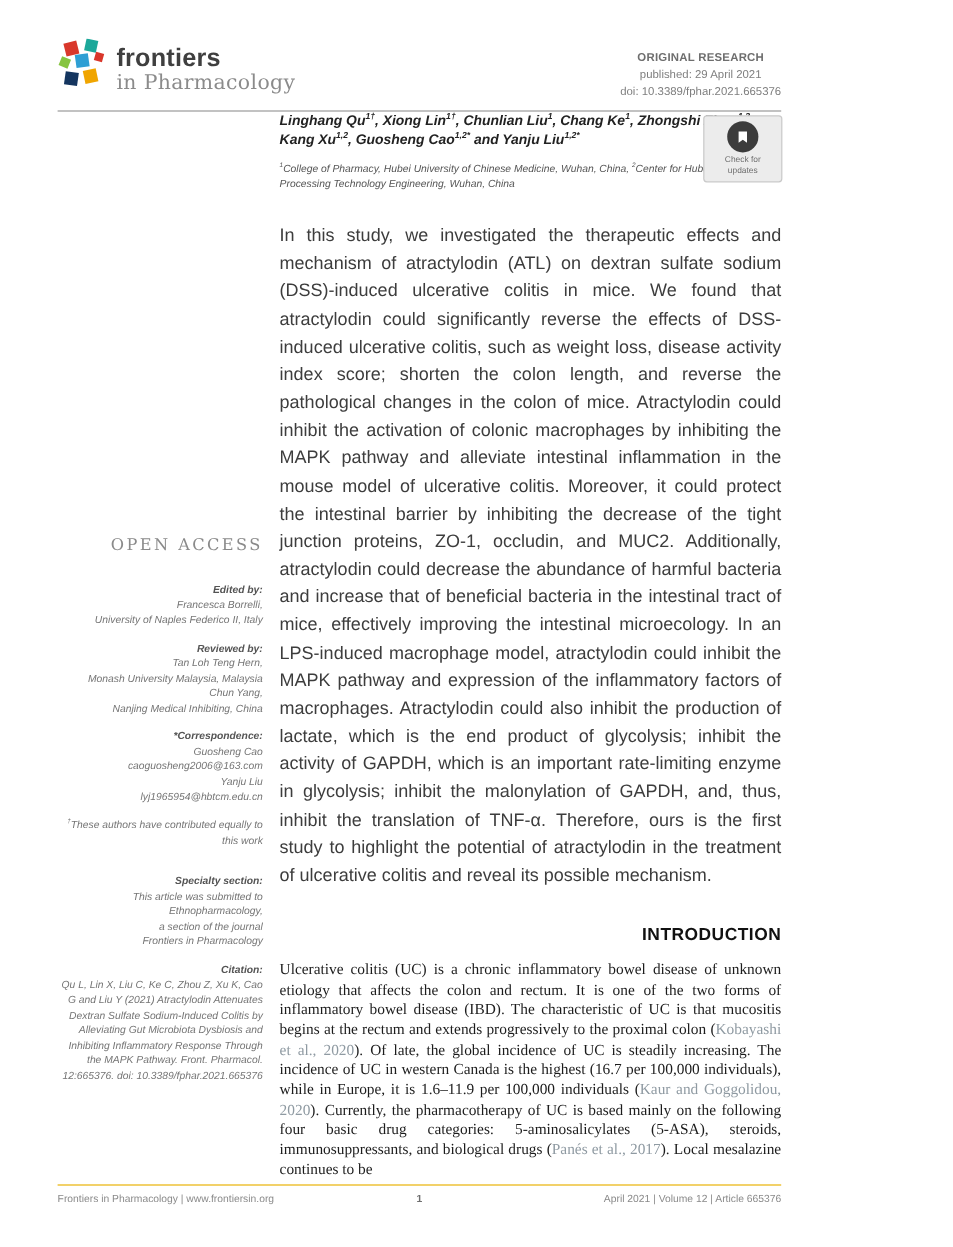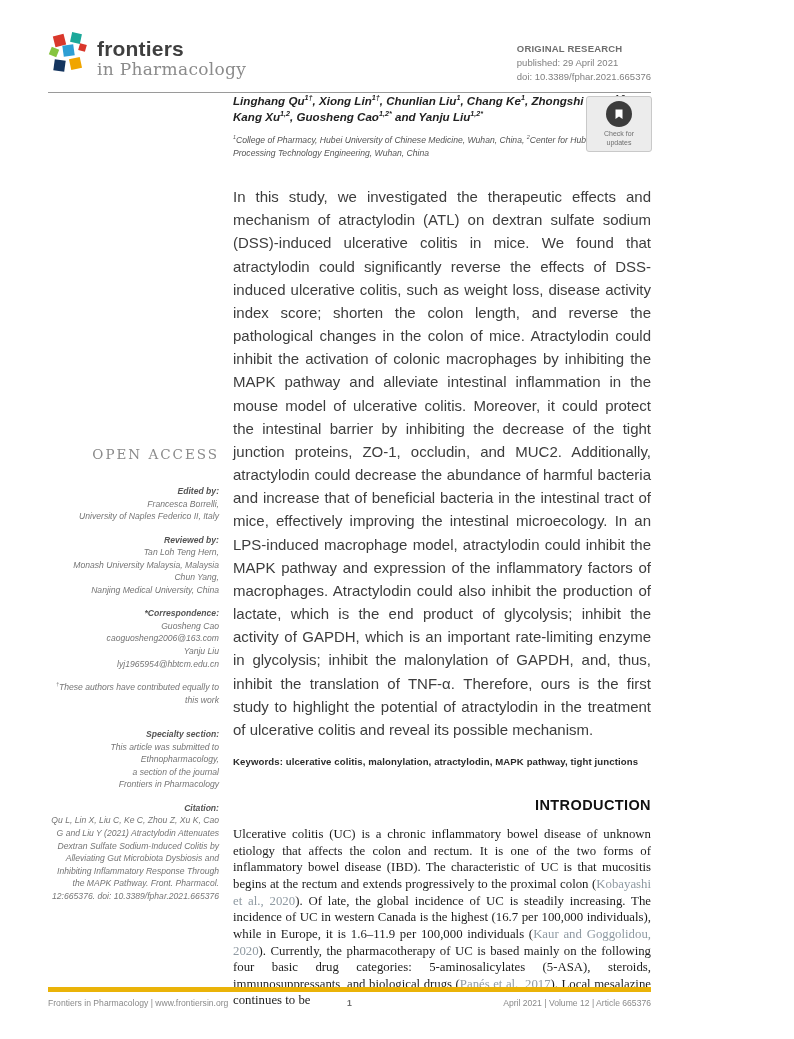--- a/index.html
+++ b/index.html
@@ -13,21 +13,21 @@
   }
   .page { position: relative; width: 682px; height: 1039px; padding: 0 31px 0 48px; }
 
   
   .header-row { display: flex; justify-content: space-between; align-items: flex-start; padding-top: 32px; }
   .logo-wrap { display: flex; align-items: flex-start; gap: 7px; }
   .logo-mark { width: 42px; height: 48px; flex: 0 0 auto; }
   .logo-text { padding-top: 6px; }
   .logo-line1 { font-size: 21px; font-weight: bold; color: #3f3f3f; letter-spacing: 0.2px; line-height: 1.0; }
   .logo-line2 { font-family: "DejaVu Serif", serif; font-size: 17px; color: #8b8b8b; line-height: 1.2; letter-spacing: 0.3px; }
-  .header-meta { text-align: left; padding-top: 10px; font-size: 9.5px; color: #7f7f7f; line-height: 1.45; }
+  .header-meta { text-align: center; padding-top: 10px; font-size: 9.5px; color: #7f7f7f; line-height: 1.45; }
   .header-meta .type { font-weight: bold; color: #6e6e6e; letter-spacing: 0.2px; }
   .header-rule { border: none; border-top: 1.5px solid #9a9a9a; margin-top: 9px; }
 
   
   .badge {
     position: absolute; top: 96px; right: 30px;
     width: 66px; height: 56px;
     background: #ececec; border: 1px solid #c9c9c9; border-radius: 3px;
     display: flex; flex-direction: column; align-items: center; justify-content: center;
     cursor: pointer;
@@ -96,21 +96,21 @@
   .intro-para {
     margin-top: 13px;
     font-family: "Liberation Serif", serif;
     font-size: 12.8px; color: #1c1c1c;
     line-height: 1.3; text-align: justify;
   }
 
   
   .footer {
     position: absolute; left: 48px; right: 31px; top: 987px;
-    border-top: 5px solid #eab308;
+    border-top: 1px solid #eab308;
     padding-top: 6px;
     display: flex; align-items: baseline;
     font-size: 8.6px; color: #8a8a8a;
   }
   .footer .f-left { flex: 1; text-align: left; }
   .footer .f-center { flex: 1; text-align: center; color: #6e6e6e; font-weight: bold; }
   .footer .f-right { flex: 1; text-align: right; }
 </style>
 </head>
 <body>
@@ -159,21 +159,21 @@
         <div class="side-label">Edited by:</div>
         <div class="side-line">Francesca Borrelli,</div>
         <div class="side-line">University of Naples Federico II, Italy</div>
       </div>
 
       <div class="side-block">
         <div class="side-label">Reviewed by:</div>
         <div class="side-line">Tan Loh Teng Hern,</div>
         <div class="side-line">Monash University Malaysia, Malaysia</div>
         <div class="side-line">Chun Yang,</div>
-        <div class="side-line">Nanjing Medical University, China</div>
+        <div class="side-line">Nanjing Medical Inhibiting, China</div>
       </div>
 
       <div class="side-block">
         <div class="side-label">*Correspondence:</div>
         <div class="side-line">Guosheng Cao</div>
         <div class="side-line">caoguosheng2006@163.com</div>
         <div class="side-line">Yanju Liu</div>
         <div class="side-line">lyj1965954@hbtcm.edu.cn</div>
       </div>
 
@@ -191,21 +191,20 @@
       <div class="side-block">
         <div class="side-label">Citation:</div>
         <div class="citation-text">Qu L, Lin X, Liu C, Ke C, Zhou Z, Xu K, Cao G and Liu Y (2021) Atractylodin Attenuates Dextran Sulfate Sodium-Induced Colitis by Alleviating Gut Microbiota Dysbiosis and Inhibiting Inflammatory Response Through the MAPK Pathway. Front. Pharmacol. 12:665376. doi: 10.3389/fphar.2021.665376</div>
       </div>
     </div>
 
     <div class="right-col">
       <div class="authors"><span>Linghang Qu</span><span class="sup">1†</span><span>, Xiong Lin</span><span class="sup">1†</span><span>, Chunlian Liu</span><span class="sup">1</span><span>, Chang Ke</span><span class="sup">1</span><span>, Zhongshi Zhou</span><span class="sup">1,2</span><span>, Kang Xu</span><span class="sup">1,2</span><span>, Guosheng Cao</span><span class="sup">1,2*</span><span> and Yanju Liu</span><span class="sup">1,2*</span></div>
       <div class="affiliations"><span class="sup">1</span><span>College of Pharmacy, Hubei University of Chinese Medicine, Wuhan, China, </span><span class="sup">2</span><span>Center for Hubei TCM Processing Technology Engineering, Wuhan, China</span></div>
       <p class="abstract">In this study, we investigated the therapeutic effects and mechanism of atractylodin (ATL) on dextran sulfate sodium (DSS)-induced ulcerative colitis in mice. We found that atractylodin could significantly reverse the effects of DSS-induced ulcerative colitis, such as weight loss, disease activity index score; shorten the colon length, and reverse the pathological changes in the colon of mice. Atractylodin could inhibit the activation of colonic macrophages by inhibiting the MAPK pathway and alleviate intestinal inflammation in the mouse model of ulcerative colitis. Moreover, it could protect the intestinal barrier by inhibiting the decrease of the tight junction proteins, ZO-1, occludin, and MUC2. Additionally, atractylodin could decrease the abundance of harmful bacteria and increase that of beneficial bacteria in the intestinal tract of mice, effectively improving the intestinal microecology. In an LPS-induced macrophage model, atractylodin could inhibit the MAPK pathway and expression of the inflammatory factors of macrophages. Atractylodin could also inhibit the production of lactate, which is the end product of glycolysis; inhibit the activity of GAPDH, which is an important rate-limiting enzyme in glycolysis; inhibit the malonylation of GAPDH, and, thus, inhibit the translation of TNF-α. Therefore, ours is the first study to highlight the potential of atractylodin in the treatment of ulcerative colitis and reveal its possible mechanism.</p>
-      <div class="keywords">Keywords: ulcerative colitis, malonylation, atractylodin, MAPK pathway, tight junctions</div>
       <h2 class="intro-heading">INTRODUCTION</h2>
       <p class="intro-para"><span>Ulcerative colitis (UC) is a chronic inflammatory bowel disease of unknown etiology that affects the colon and rectum. It is one of the two forms of inflammatory bowel disease (IBD). The characteristic of UC is that mucositis begins at the rectum and extends progressively to the proximal colon (</span><span class="cite">Kobayashi et al., 2020</span><span>). Of late, the global incidence of UC is steadily increasing. The incidence of UC in western Canada is the highest (16.7 per 100,000 individuals), while in Europe, it is 1.6–11.9 per 100,000 individuals (</span><span class="cite">Kaur and Goggolidou, 2020</span><span>). Currently, the pharmacotherapy of UC is based mainly on the following four basic drug categories: 5-aminosalicylates (5-ASA), steroids, immunosuppressants, and biological drugs (</span><span class="cite">Panés et al., 2017</span><span>). Local mesalazine continues to be</span></p>
     </div>
   </div>
 
   <div class="footer">
     <div class="f-left">Frontiers in Pharmacology | www.frontiersin.org</div>
     <div class="f-center">1</div>
     <div class="f-right">April 2021 | Volume 12 | Article 665376</div>
   </div>

